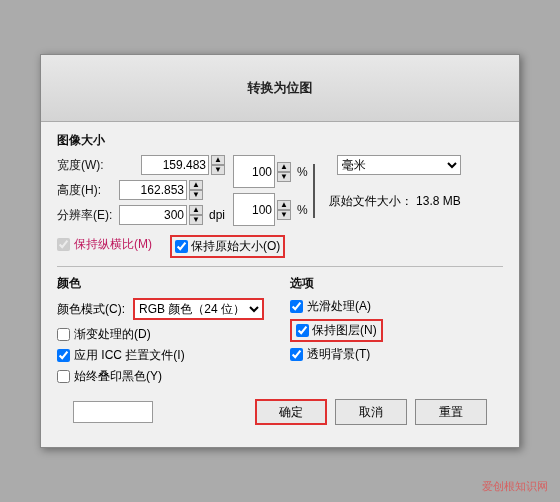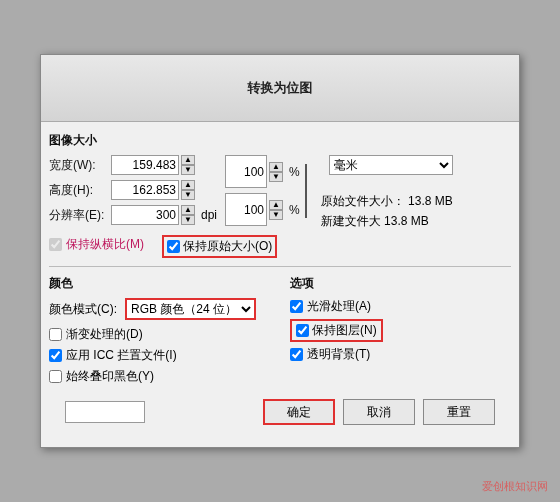--- a/index.html
+++ b/index.html
@@ -23,21 +23,21 @@
     .dialog-title {
       background: linear-gradient(to bottom, #e8e8e8, #d4d4d4);
       text-align: center;
       padding: 24px 0;
       font-size: 13px;
       font-weight: bold;
       border-bottom: 1px solid #aaa;
       color: #222;
     }
     .dialog-body {
-      padding: 10px 8px;
+      padding: 10px 16px;
     }
     .section-title {
       font-size: 12px;
       font-weight: bold;
       margin-bottom: 6px;
       color: #111;
     }
     .row {
       display: flex;
       align-items: center;
@@ -218,21 +218,21 @@
   <div class="dialog">
     <div class="dialog-title">转换为位图</div>
     <div class="dialog-body">
 
       <div class="section-title">图像大小</div>
 
       <div class="row">
         <div style="display:flex; align-items:flex-start; gap:8px;">
 
           <div>
-            <div class="row" style="margin-bottom:5px;">
+            <div class="row" style="margin-bottom:5px;justify-content:space-between;">
               <span class="label">宽度(W):</span>
               <div class="input-group">
                 <input class="num-input" type="text" value="159.483" style="">
                 <div class="spin-btn-group">
                   <div class="spin-btn">▲</div>
                   <div class="spin-btn">▼</div>
                 </div>
               </div>
             </div>
             <div class="row" style="margin-bottom:5px;">
@@ -286,24 +286,20 @@
               <option>毫米</option>
               <option>厘米</option>
               <option>英寸</option>
               <option>像素</option>
             </select>
             <div style="margin-top:14px;">
               <div style="font-size:12px; margin-bottom:3px;">
                 <span>原始文件大小：</span>
                 <span>13.8 MB</span>
               </div>
-              <div style="font-size:12px;">
-                <span>新建文件大</span>
-                <span>13.8 MB</span>
-              </div>
             </div>
           </div>
         </div>
       </div>
 
       <div style="display:flex; gap:18px; margin-bottom:4px; margin-top:2px;">
         <div class="checkbox-row">
           <input type="checkbox" checked="" disabled="" style="">
           <span style="color:#be185d; font-size:12px;">保持纵横比(M)</span>
         </div>

